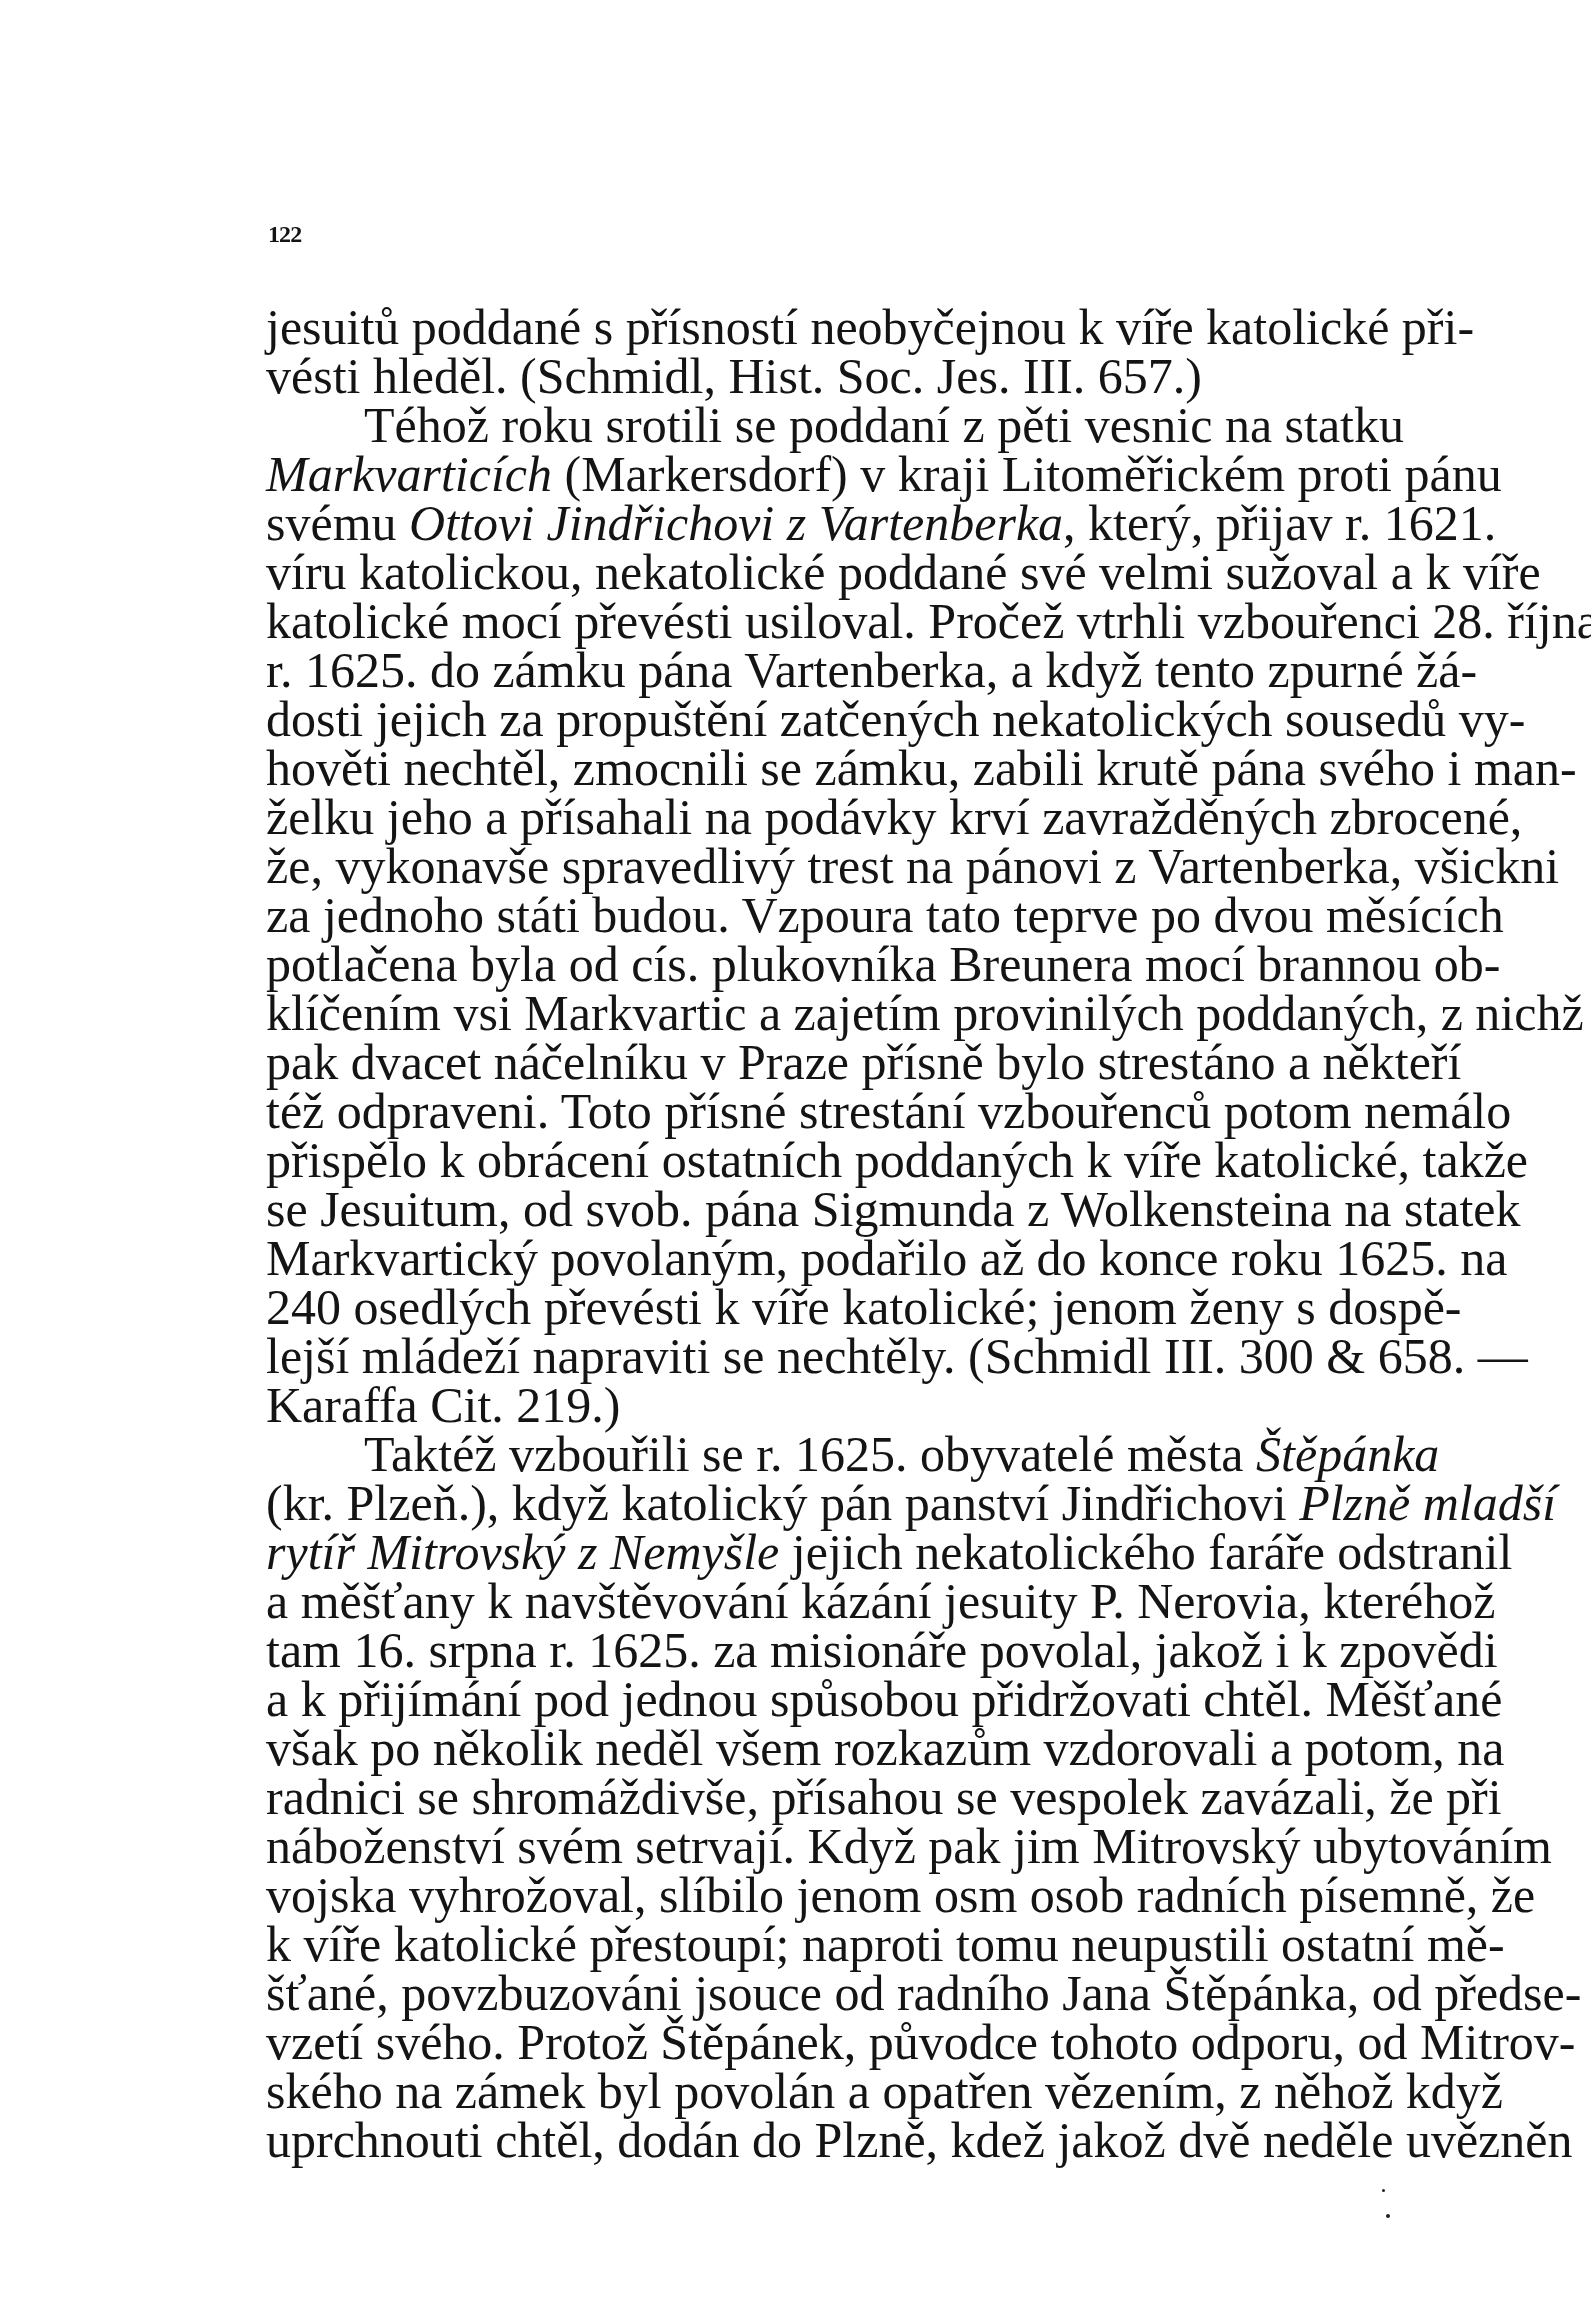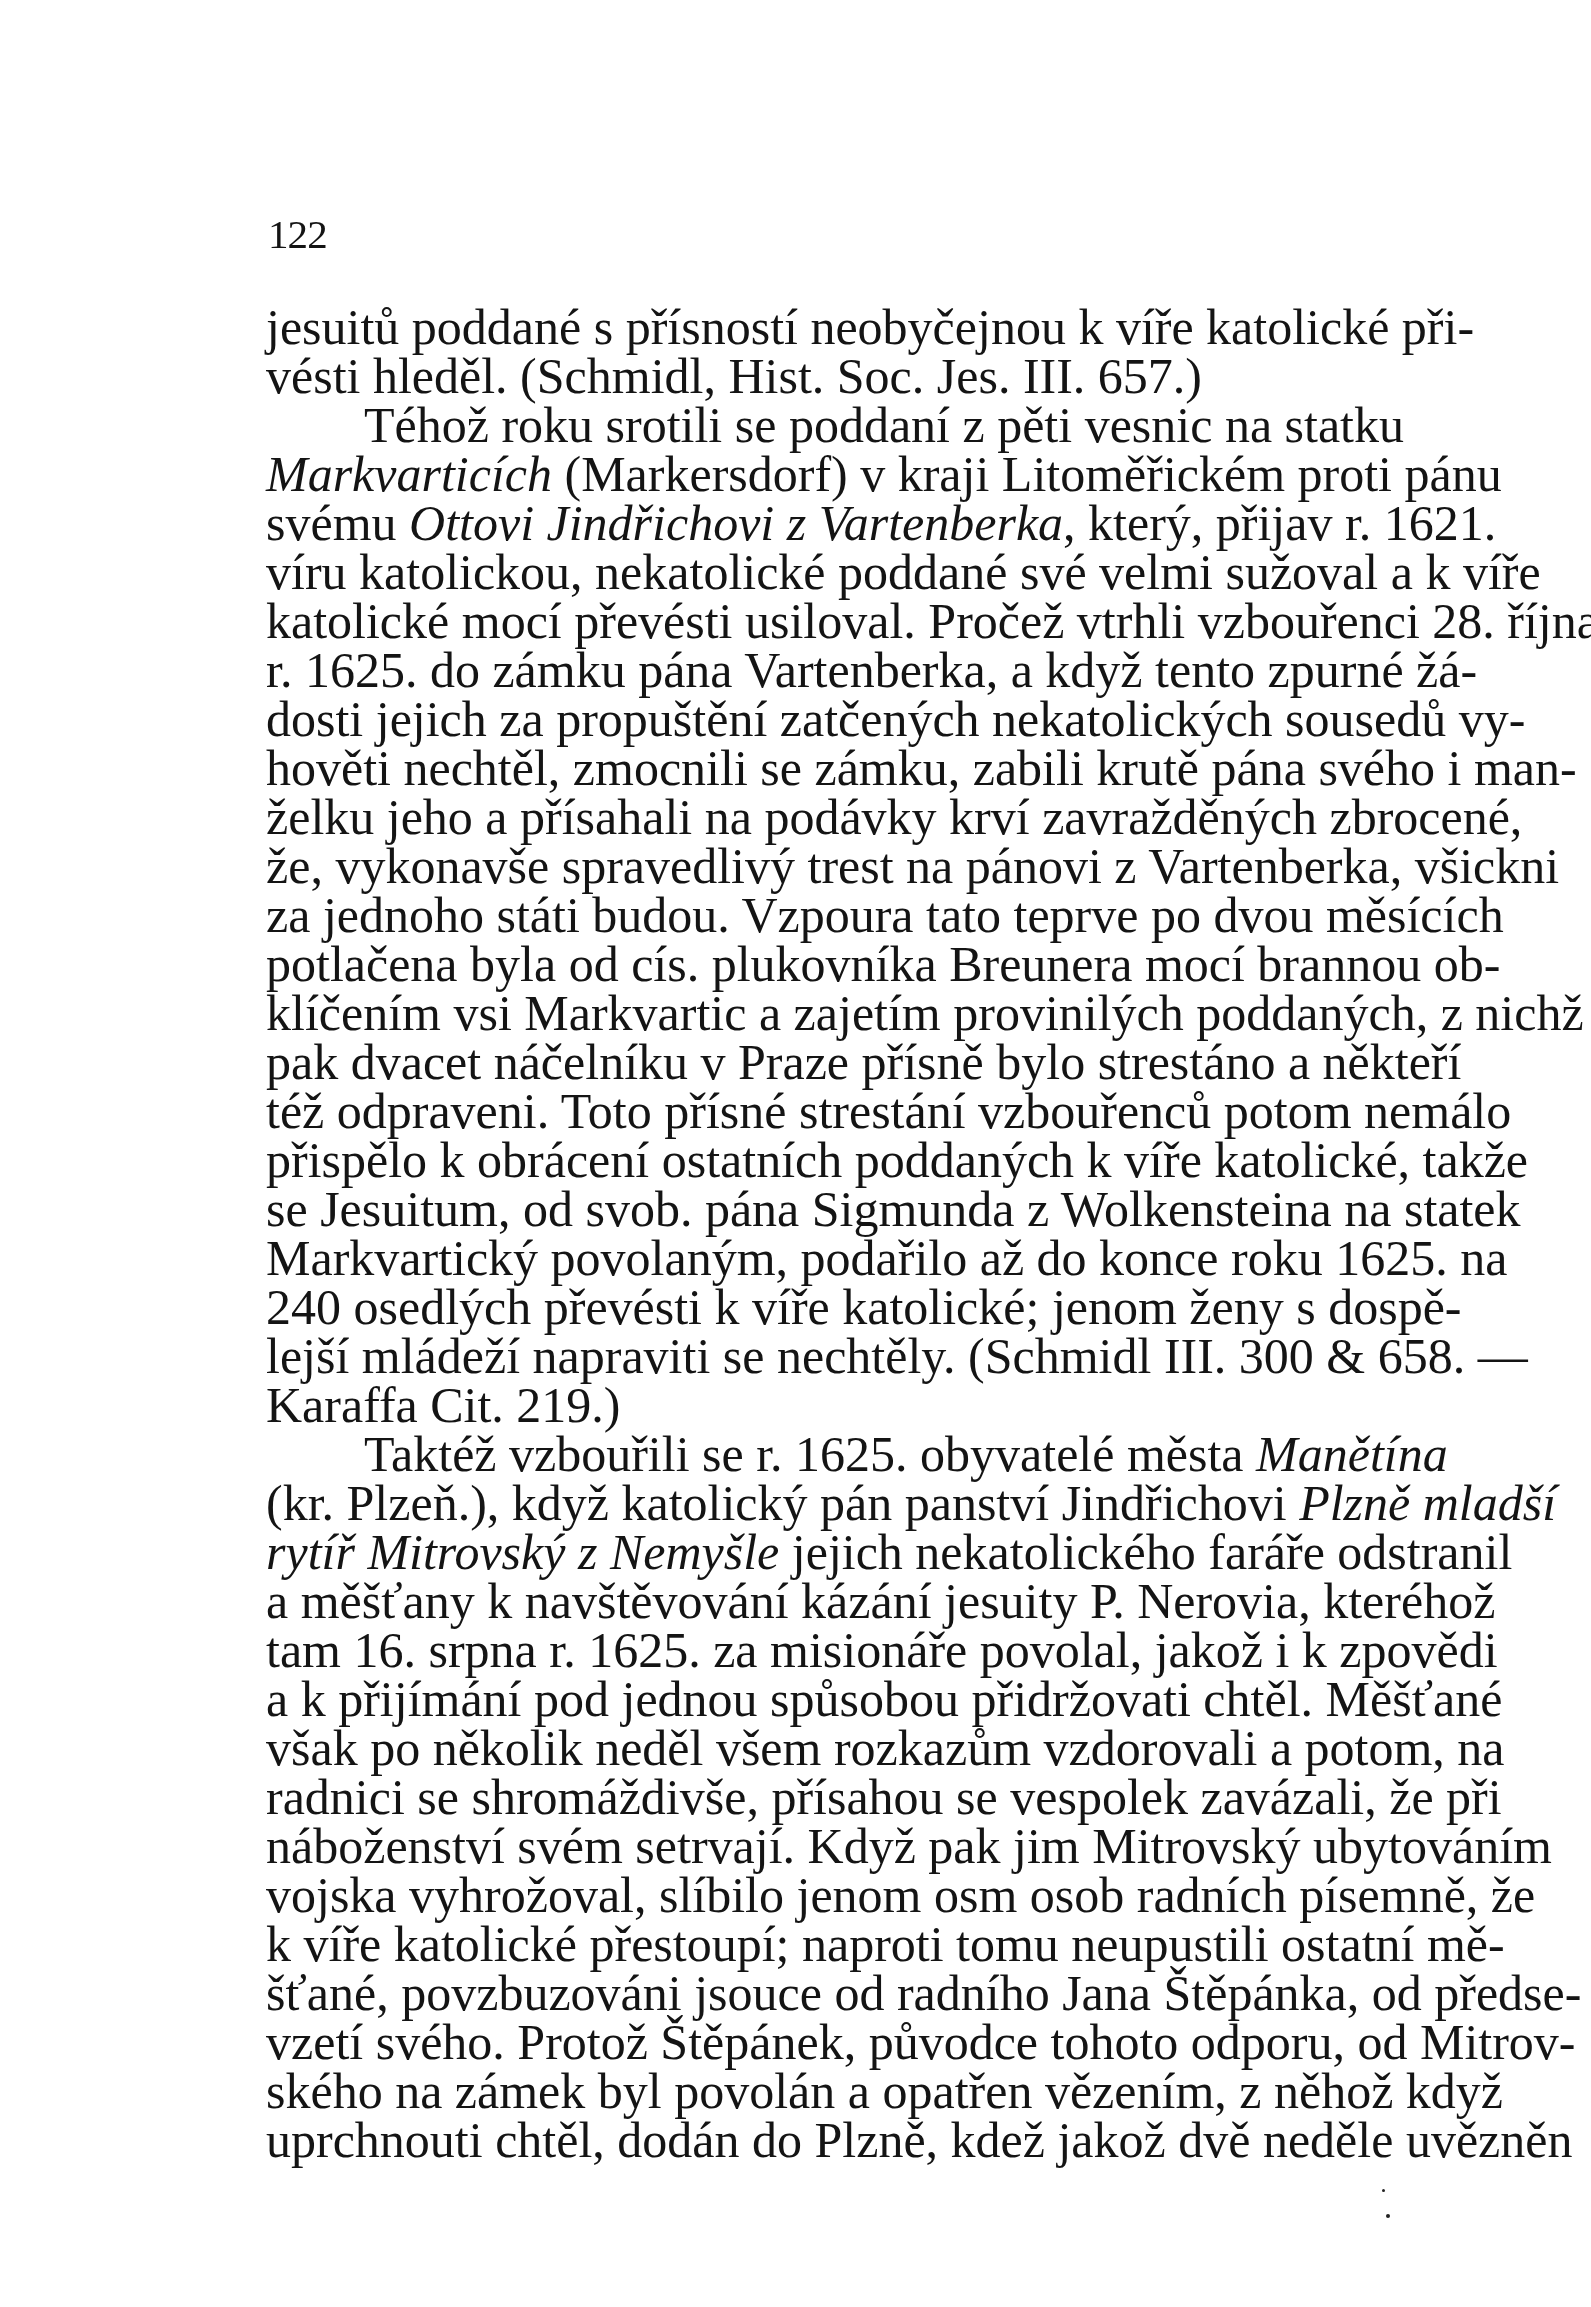--- a/index.html
+++ b/index.html
@@ -18,23 +18,23 @@
   .page {
     position: absolute;
     left: 0; top: 0;
     width: 1592px; height: 2526px;
     background: #ffffff;
   }
   .page-number {
     position: absolute;
     left: 268px;
     top: 216px;
-    font-size: 41px;
+    font-size: 24px;
     line-height: 37px;
-    font-weight: normal;
+    font-weight: bold;
     letter-spacing: -0.9px;
   }
   .text-block {
     position: absolute;
     left: 266px;
     top: 303px;
     width: 1100px;
   }
   .line {
     display: block;
@@ -85,21 +85,21 @@
       <div class="line"><span>potlačena byla od cís. plukovníka Breunera mocí brannou ob-</span></div>
       <div class="line"><span>klíčením vsi Markvartic a zajetím provinilých poddaných, z nichž</span></div>
       <div class="line"><span>pak dvacet náčelníku v Praze přísně bylo strestáno a někteří</span></div>
       <div class="line"><span>též odpraveni. Toto přísné strestání vzbouřenců potom nemálo</span></div>
       <div class="line"><span>přispělo k obrácení ostatních poddaných k víře katolické, takže</span></div>
       <div class="line"><span>se Jesuitum, od svob. pána Sigmunda z Wolkensteina na statek</span></div>
       <div class="line"><span>Markvartický povolaným, podařilo až do konce roku 1625. na</span></div>
       <div class="line"><span>240 osedlých převésti k víře katolické; jenom ženy s dospě-</span></div>
       <div class="line"><span>lejší mládeží napraviti se nechtěly. (Schmidl III. 300 &amp; 658. —</span></div>
       <div class="line last"><span>Karaffa Cit. 219.)</span></div>
-      <div class="line indent"><span>Taktéž vzbouřili se r. 1625. obyvatelé města </span><span class="it">Manětína</span></div>
+      <div class="line indent"><span>Taktéž vzbouřili se r. 1625. obyvatelé města </span><span class="it">Štěpánka</span></div>
       <div class="line"><span>(kr. Plzeň.), když katolický pán panství Jindřichovi </span><span class="it">Plzně mladší</span></div>
       <div class="line"><span class="it">rytíř Mitrovský z Nemyšle</span><span> jejich nekatolického faráře odstranil</span></div>
       <div class="line"><span>a měšťany k navštěvování kázání jesuity P. Nerovia, kteréhož</span></div>
       <div class="line"><span>tam 16. srpna r. 1625. za misionáře povolal, jakož i k zpovědi</span></div>
       <div class="line"><span>a k přijímání pod jednou spůsobou přidržovati chtěl. Měšťané</span></div>
       <div class="line"><span>však po několik neděl všem rozkazům vzdorovali a potom, na</span></div>
       <div class="line"><span>radnici se shromáždivše, přísahou se vespolek zavázali, že při</span></div>
       <div class="line"><span>náboženství svém setrvají. Když pak jim Mitrovský ubytováním</span></div>
       <div class="line"><span>vojska vyhrožoval, slíbilo jenom osm osob radních písemně, že</span></div>
       <div class="line"><span>k víře katolické přestoupí; naproti tomu neupustili ostatní mě-</span></div>

